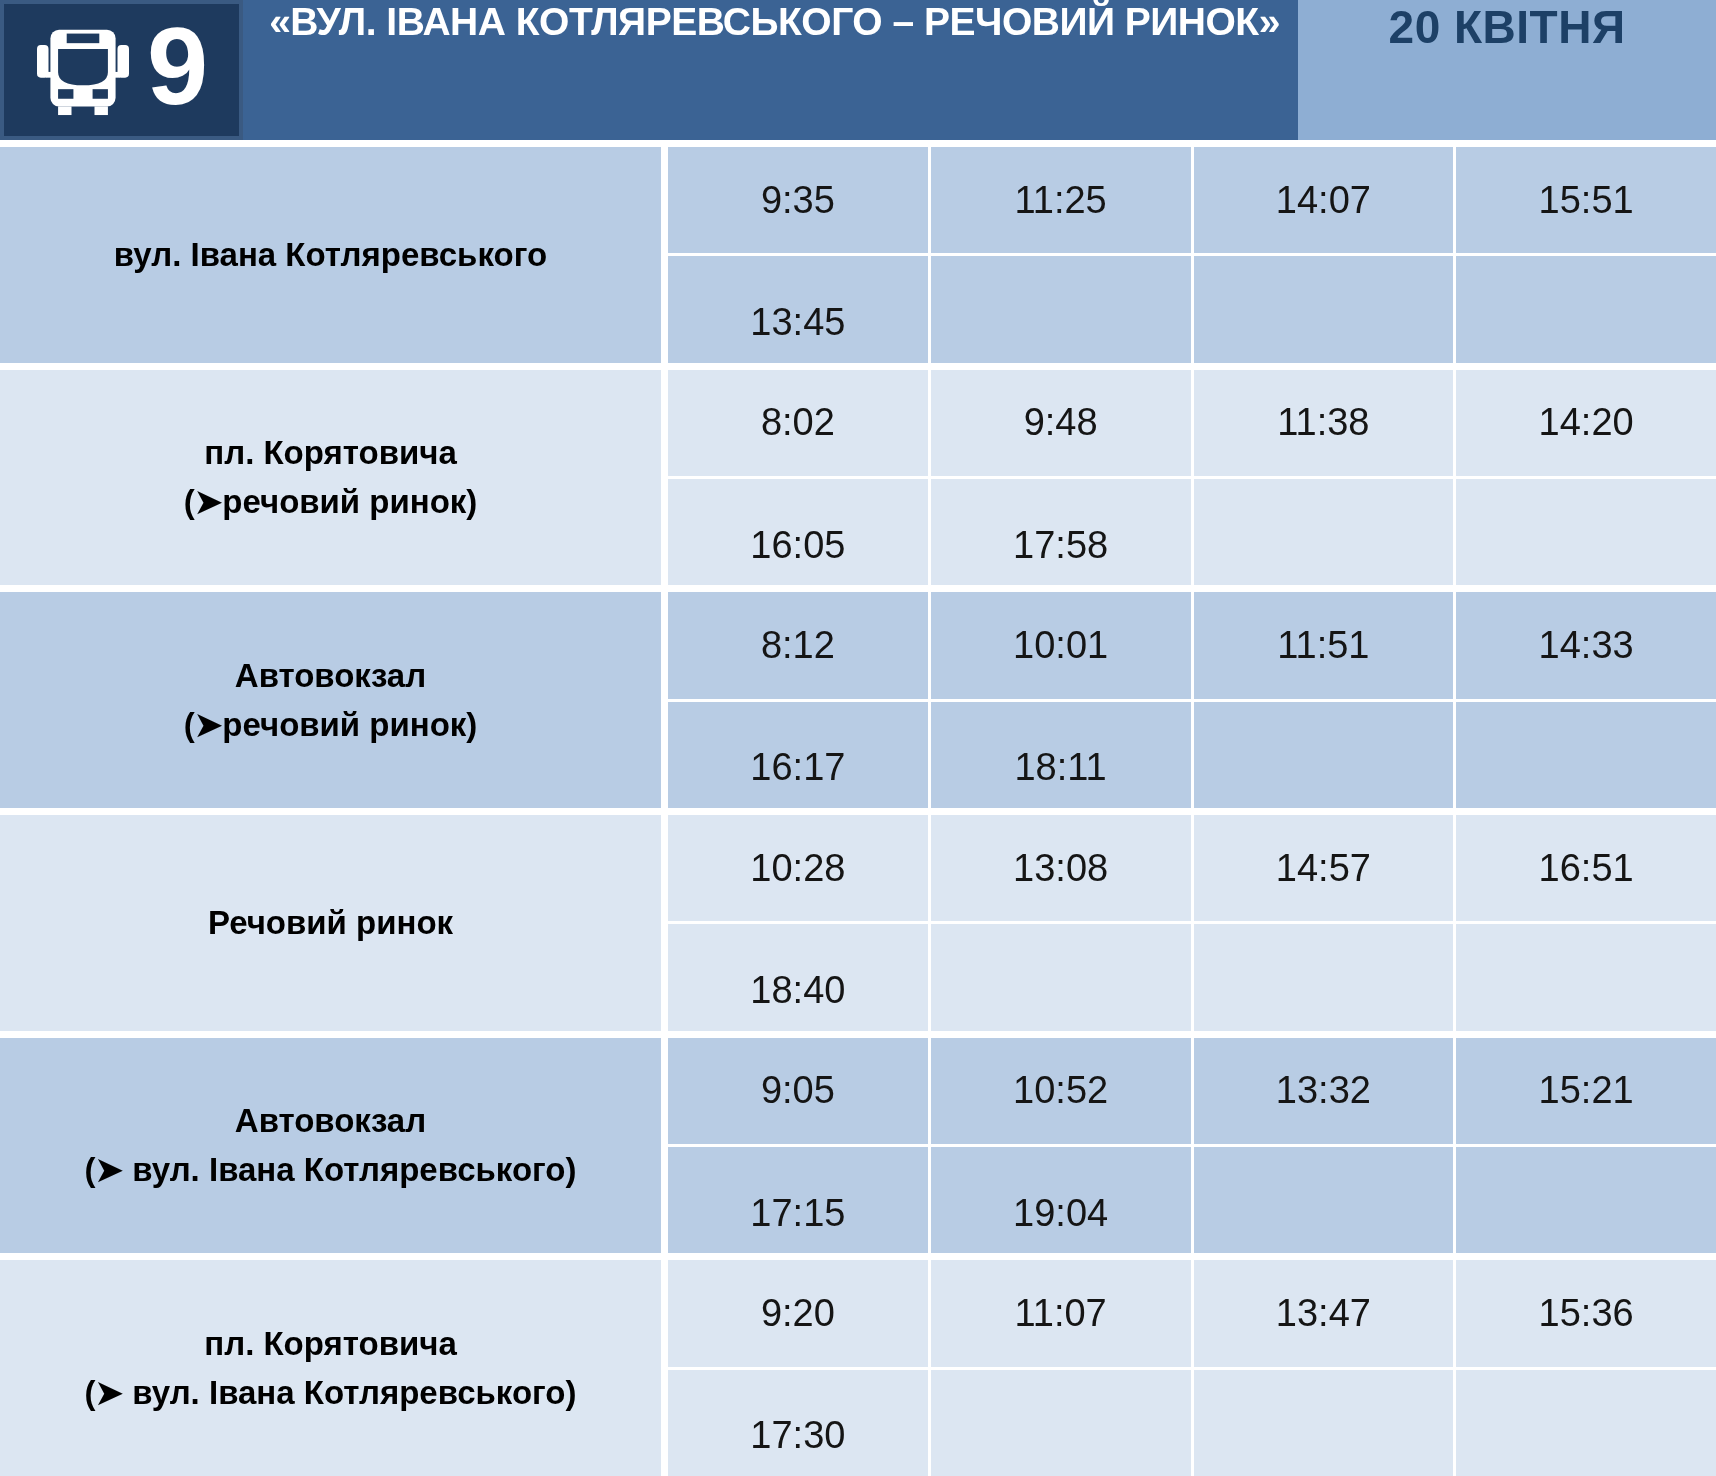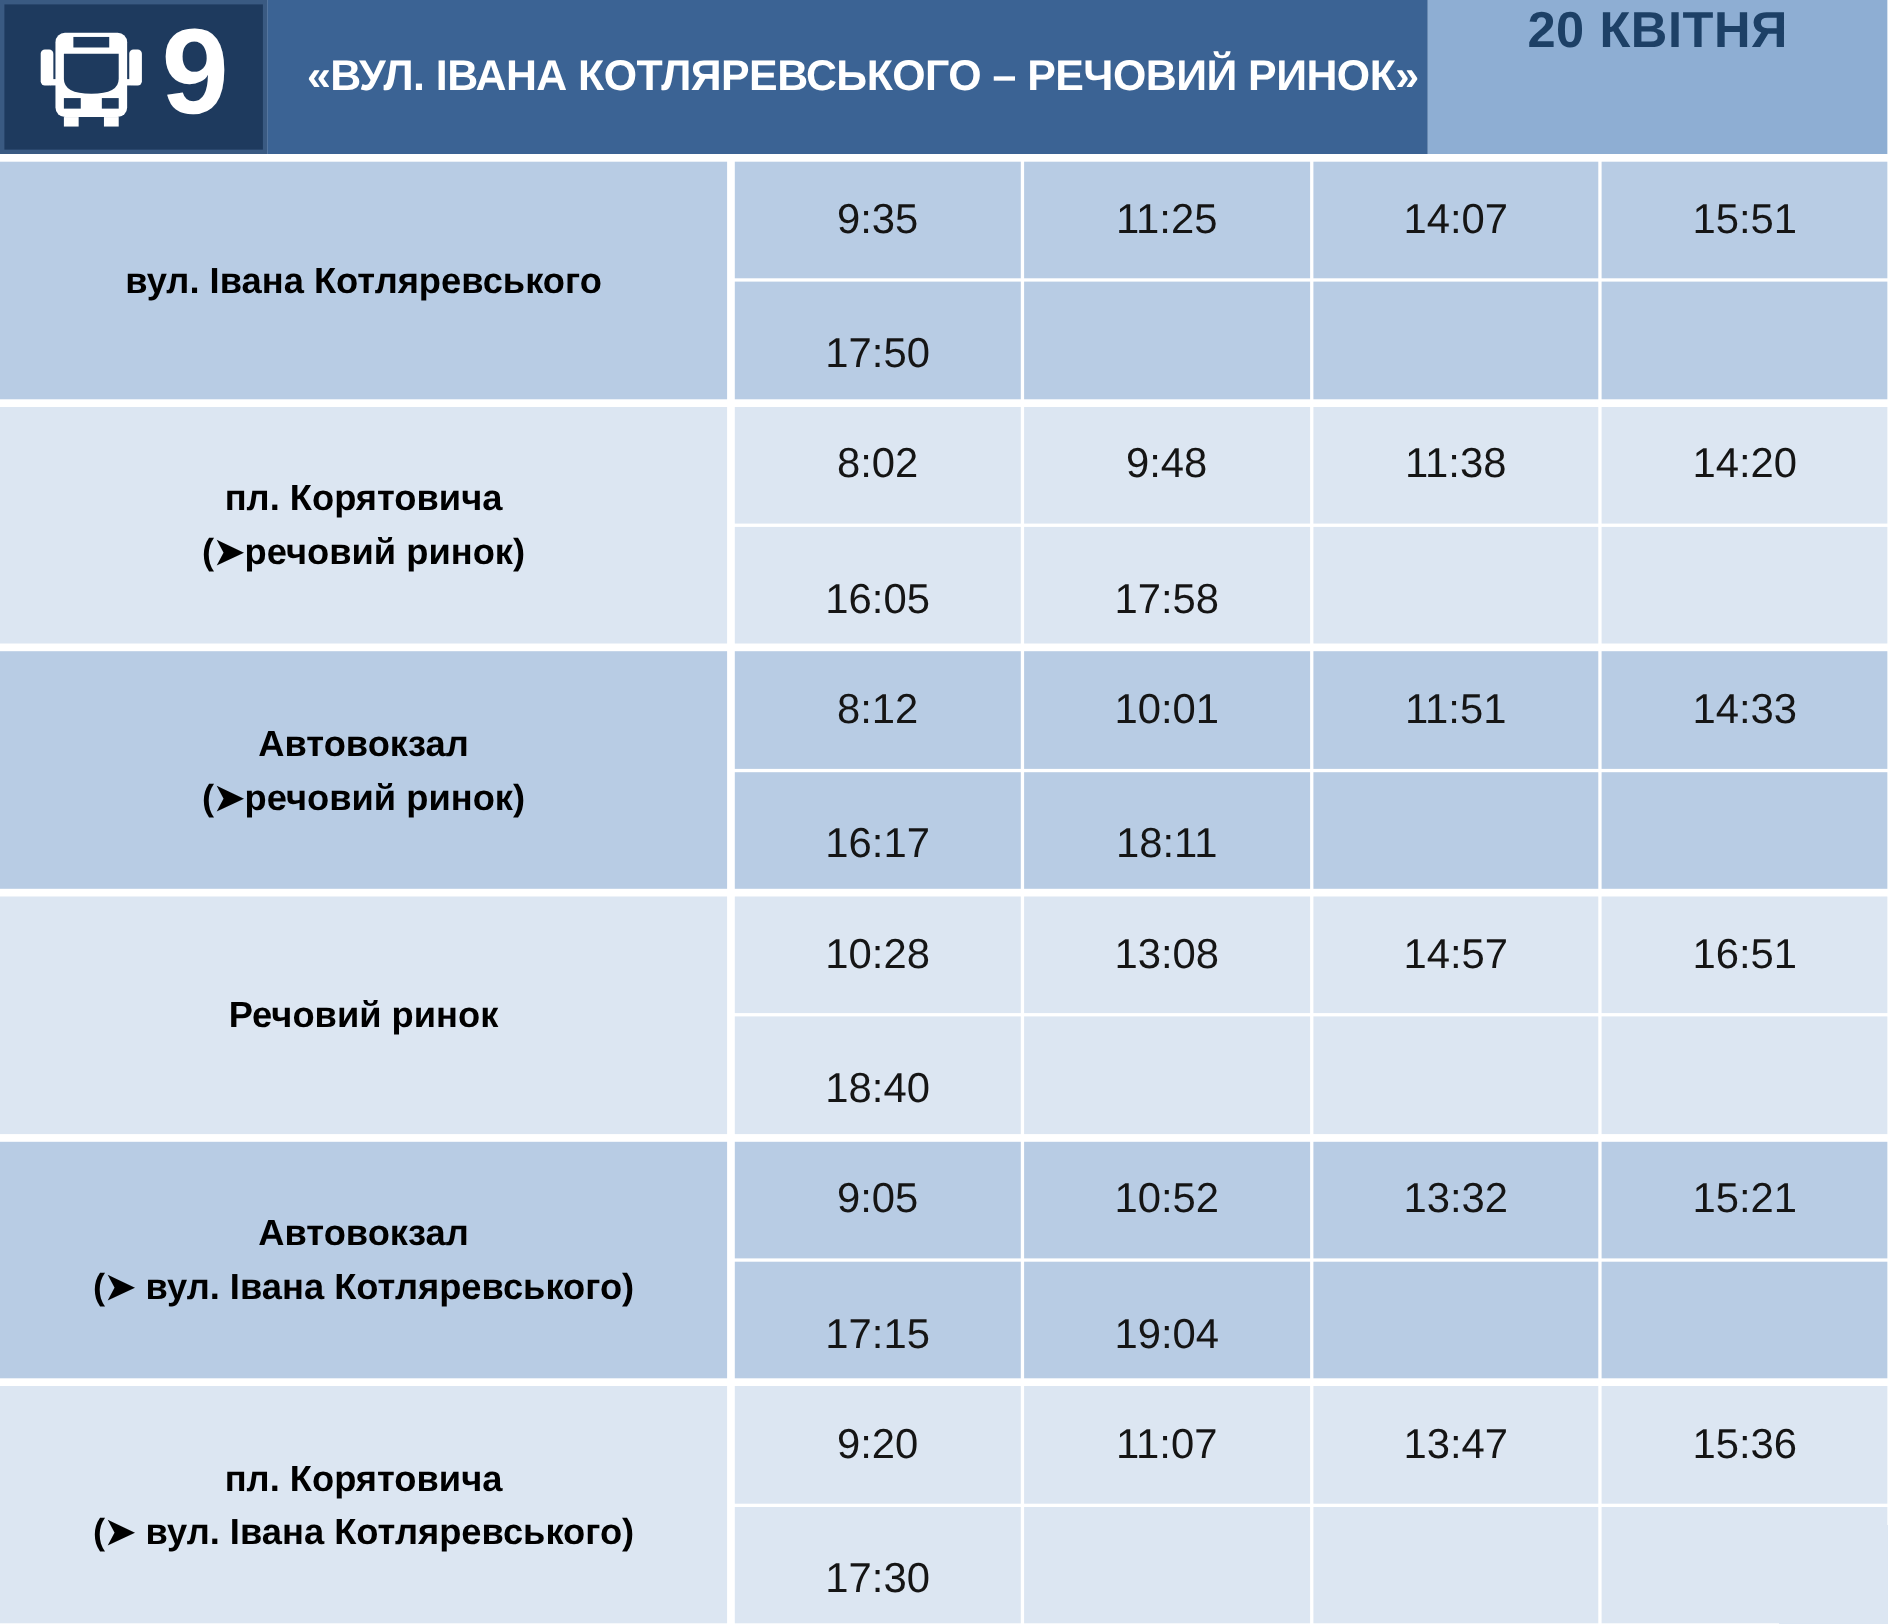--- a/index.html
+++ b/index.html
@@ -17,22 +17,22 @@
     border:4px solid #3a5a82;
     display:flex;align-items:center;justify-content:center;gap:16px;
   }
   .route-box .bus{width:96px;height:92px;flex:0 0 auto;}
   .route-number{
     color:#ffffff;font-size:110px;font-weight:bold;line-height:1;
     transform:translateY(-4px);
   }
   .title-box{
     flex:1;background:#3b6394;color:#ffffff;
-    display:flex;flex-direction:column;justify-content:center;
-    padding-left:36px;box-sizing:border-box;
+    display:flex;flex-direction:row;justify-content:center;
+    padding-left:8px;box-sizing:border-box;
   }
   .title-main{font-size:39px;font-weight:bold;letter-spacing:-0.5px;white-space:nowrap;}
   .title-sub{font-size:32px;font-weight:bold;margin-top:8px;}
   .date-box{
     width:418px;background:#8eaed3;color:#1d4066;
     display:flex;align-items:flex-start;justify-content:center;
     font-size:46px;font-weight:bold;letter-spacing:0.5px;
   }
   
   .table{
@@ -97,21 +97,21 @@
 <div class="table">
     <div class="trow band-odd">
       <div class="station">
         <div>вул. Івана Котляревського</div>
       </div>
       <div class="times">
         <div class="cell">9:35</div>
         <div class="cell">11:25</div>
         <div class="cell">14:07</div>
         <div class="cell">15:51</div>
-        <div class="cell sub2">17:50</div>
+        <div class="cell sub2">13:45</div>
         <div class="cell sub2"></div>
         <div class="cell sub2"></div>
         <div class="cell sub2"></div>
       </div>
     </div>
     <div class="trow band-even">
       <div class="station">
         <div>пл. Корятовича</div>
         <div class="line2">(➤речовий ринок)</div>
       </div>

